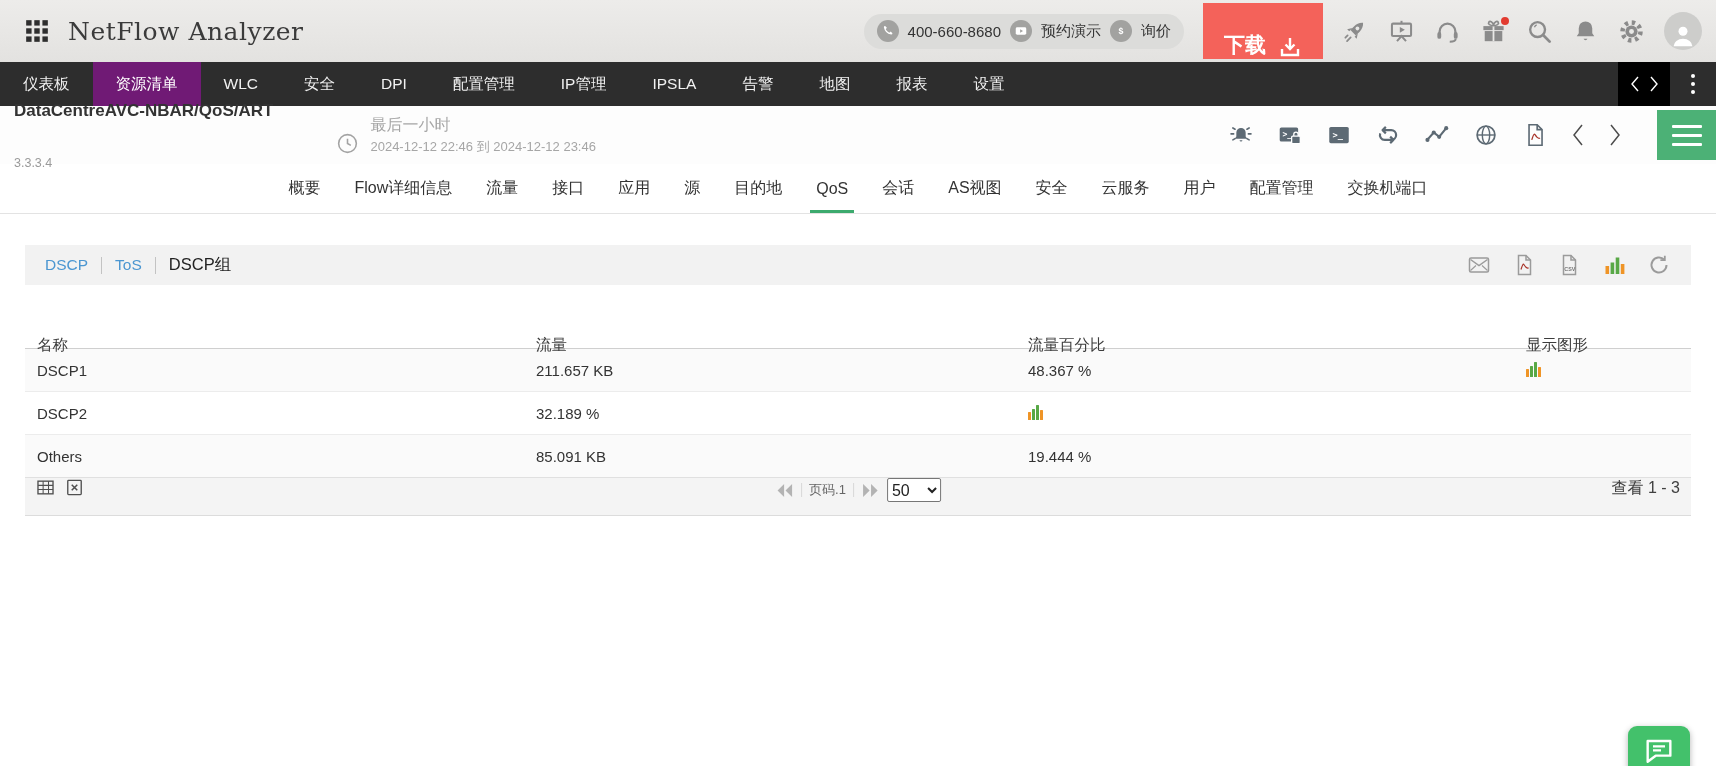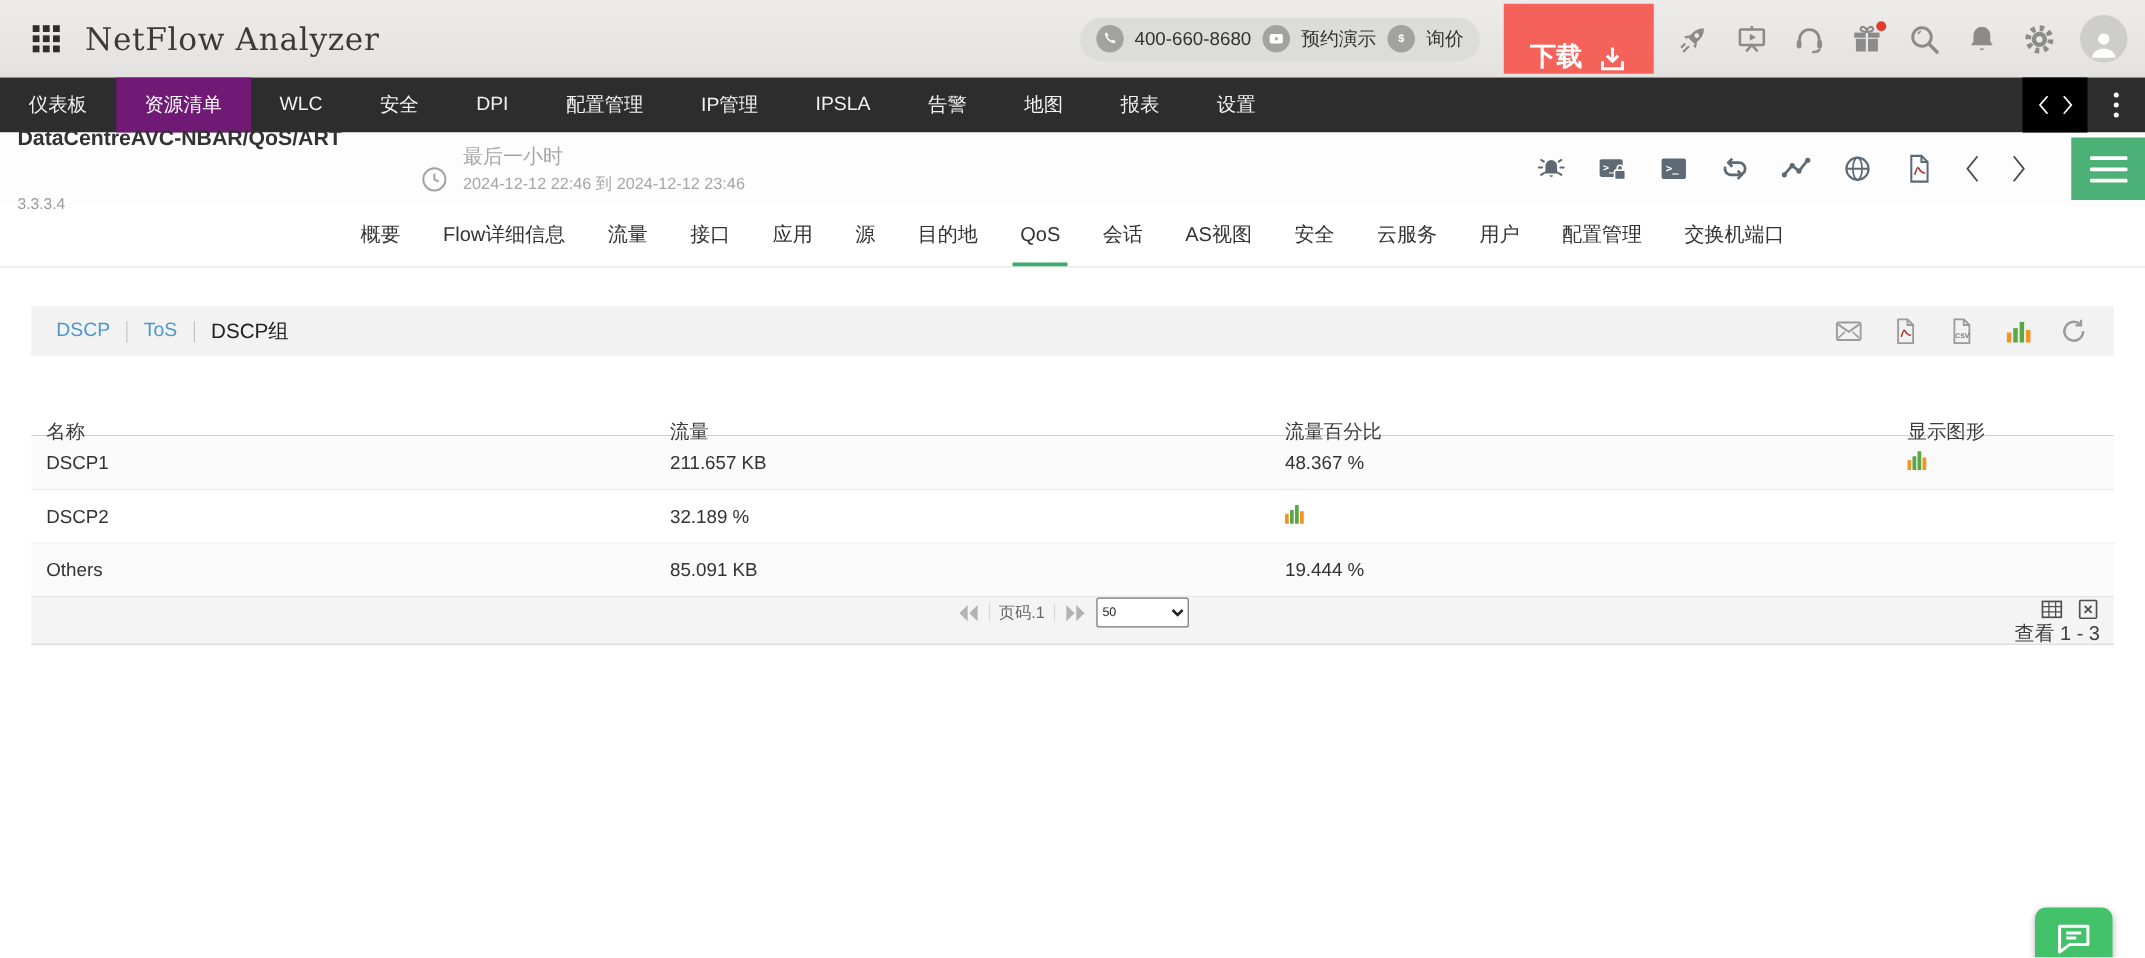--- a/index.html
+++ b/index.html
@@ -68,29 +68,29 @@
   .grid-table { margin-top:22px; }
   .thead, .trow { display:grid; grid-template-columns:499px 492px 498px 1fr; align-items:center; }
   .thead { height:42px; border-bottom:1px solid #cfcfcf; }
   .thead > div { font-size:15.5px; color:#3c3c3c; padding:0 12px;margin-top:28px; }
   .trow { height:43px; border-bottom:1px solid #ececec; font-size:15px; color:#333; }
   .trow > div { padding:0 12px; }
   .trow.alt { background:#fafafa; }
   .mini-chart { display:inline-flex; align-items:flex-end; gap:1px; height:16px; cursor:pointer; }
   .mini-chart i { width:3px; border-radius:0.5px; }
 
-  .pagination { height:38px; background:#f4f4f4; border-bottom:1px solid #dcdcdc; display:flex; align-items:flex-end; padding:0 11px; position:relative;flex-direction:column; }
+  .pagination { height:38px; background:#f4f4f4; border-bottom:1px solid #dcdcdc; display:flex; align-items:flex-start; padding:0 11px; position:relative; }
   .pg-left { display:flex; align-items:center; gap:10px; }
   .pg-icon { width:19px; height:19px; color:#4f4f4f; cursor:pointer; }
   .pg-icon svg { width:100%; height:100%; }
   .pg-center { position:absolute; left:50%; transform:translateX(-50%); display:flex; align-items:center; gap:7px; }
   .pg-arrow { width:19px; height:15px; color:#b3b3b3; cursor:pointer; }
   .pg-sep { width:1px; height:14px; background:#d8d8d8; }
   .pg-label { font-size:13px; color:#666; }
-  .page-size-select { width:74px; height:24px; font-size:10px; font-family:inherit; border:1px solid #767676; border-radius:2px; background:#fff; color:#222; }
+  .page-size-select { width:54px; height:24px; font-size:16px; font-family:inherit; border:1px solid #767676; border-radius:2px; background:#fff; color:#222; }
   .pg-right { margin-left:auto; font-size:16px; color:#404040; }
 
   .chat-fab { position:absolute; right:26px; bottom:-22px; width:62px; height:62px; border-radius:9px; background:#43c16b; display:flex; align-items:flex-start; justify-content:center; padding-top:9px; box-shadow:0 2px 6px rgba(0,0,0,.3); cursor:pointer; }
   .chat-fab svg { width:32px; height:32px; color:#fff; }
 </style>
 </head>
 <body>
 
 <div class="app">
 

